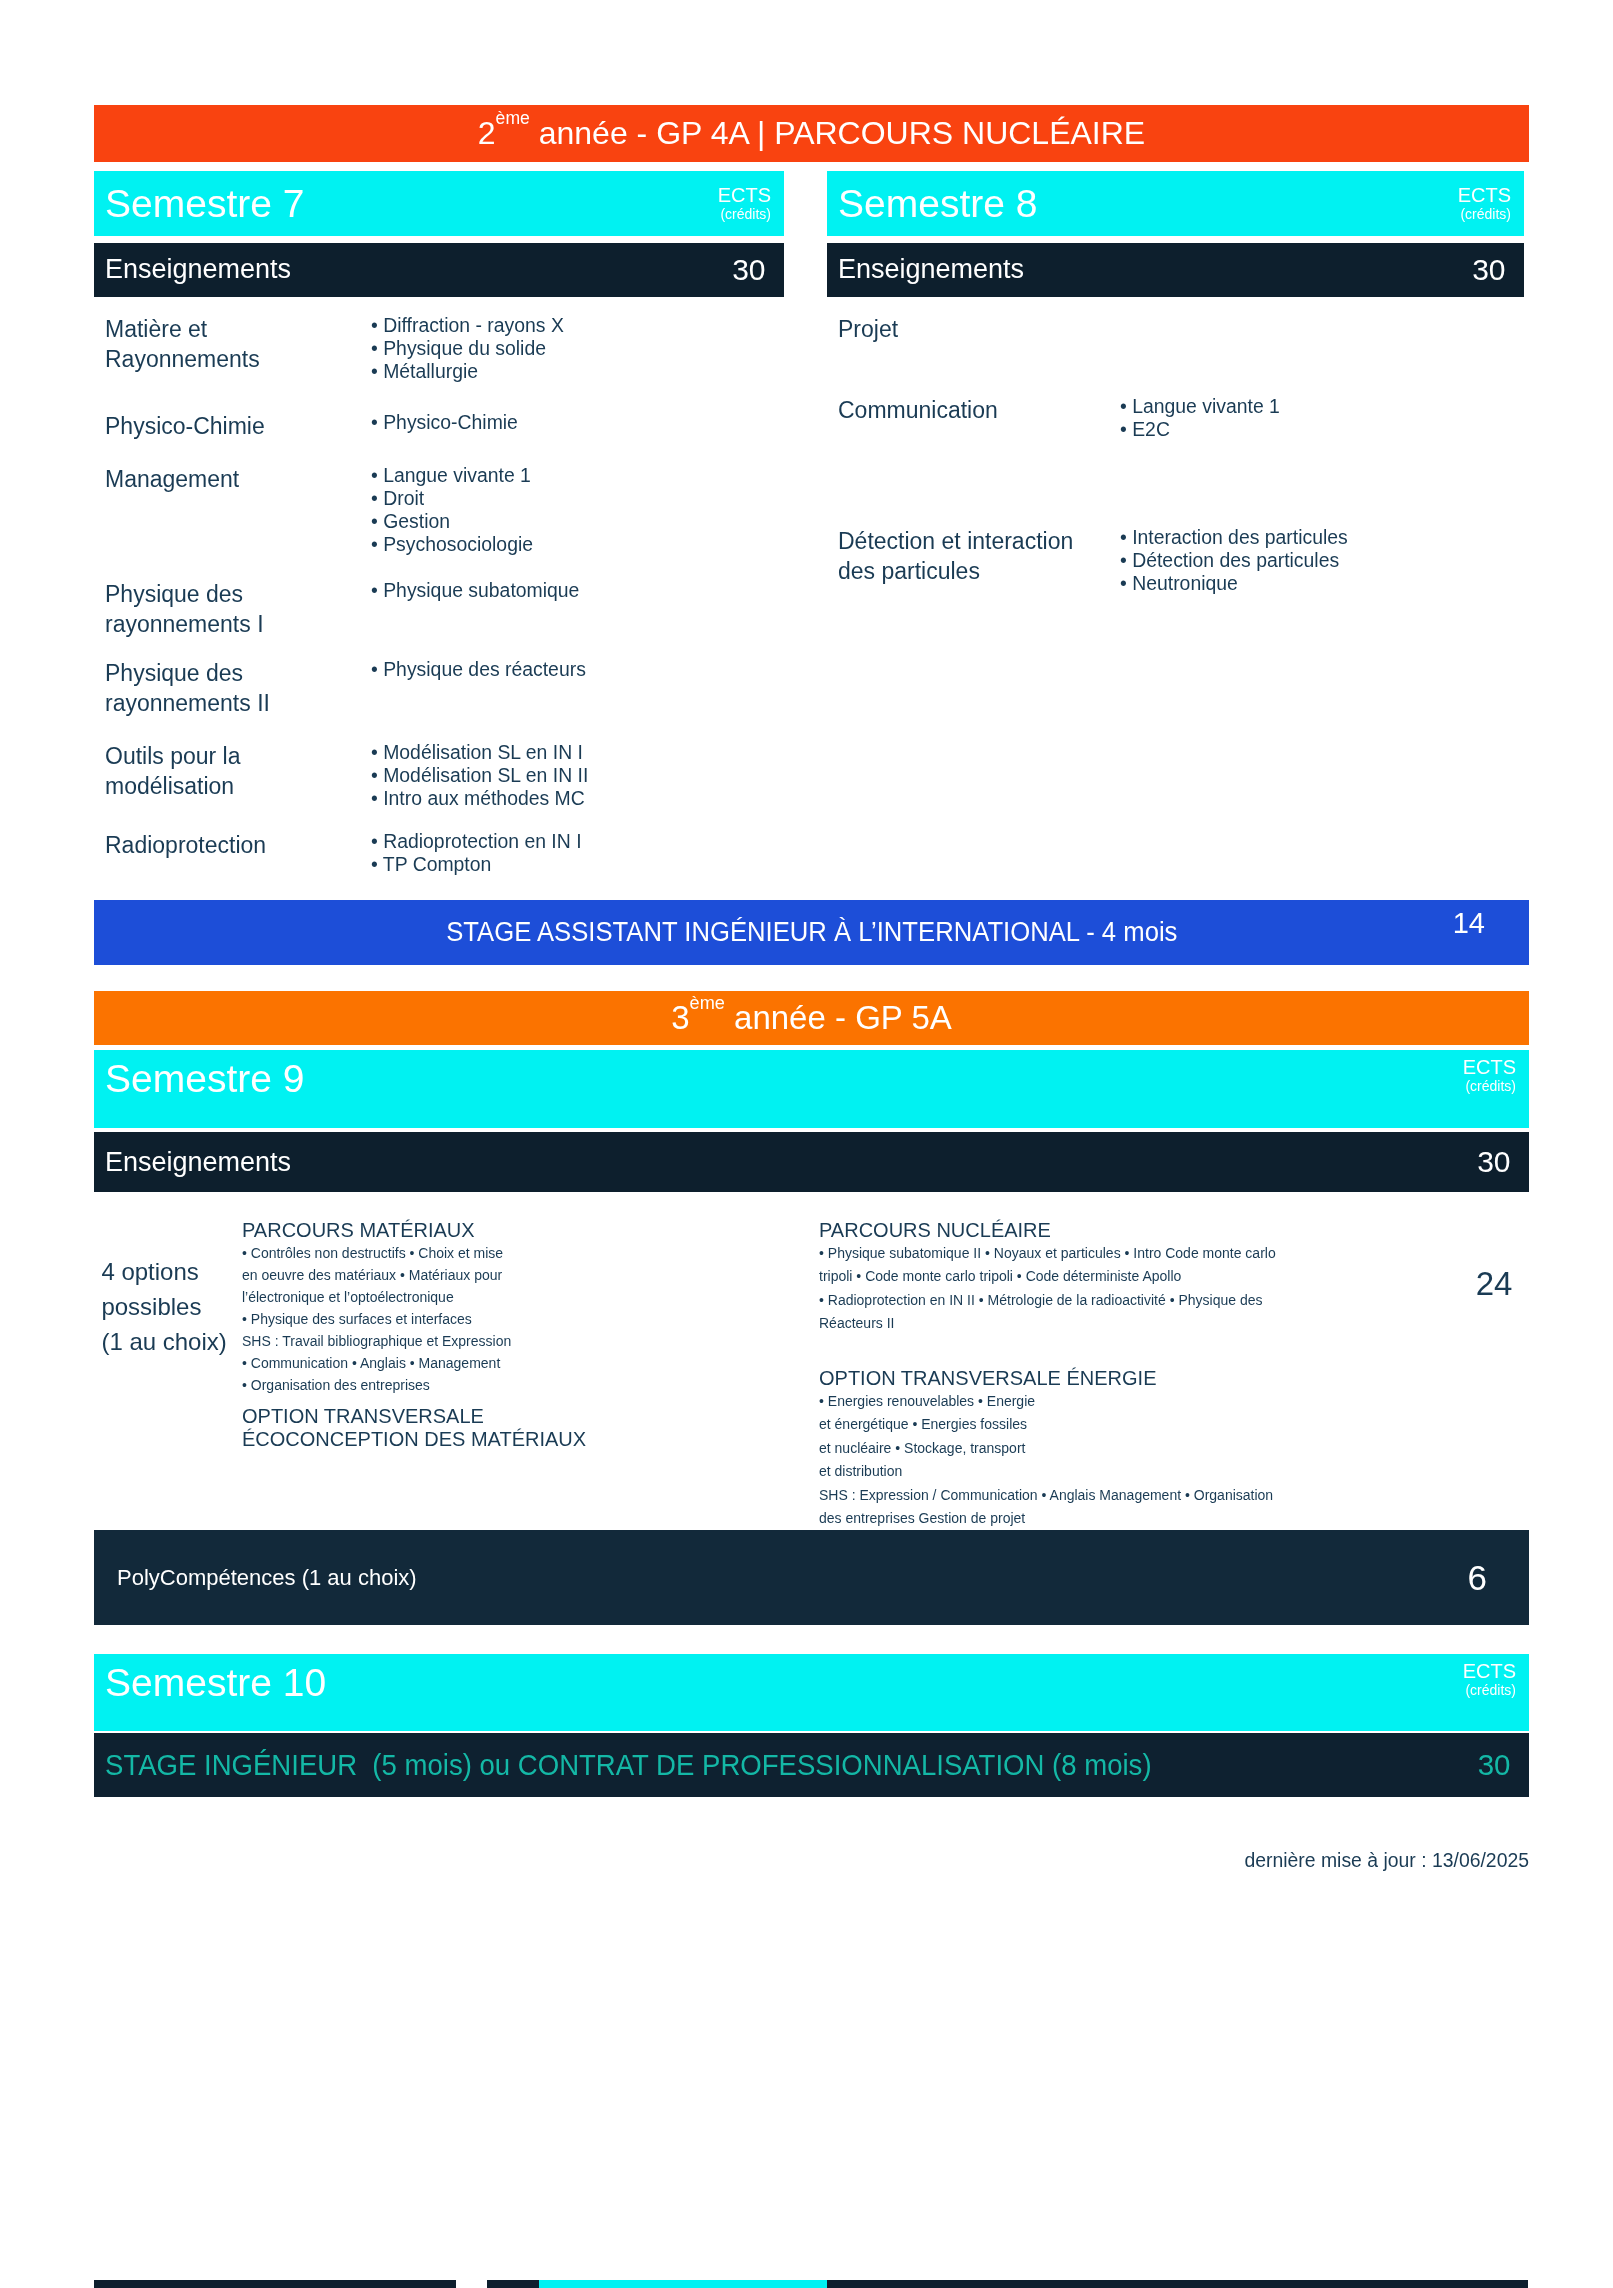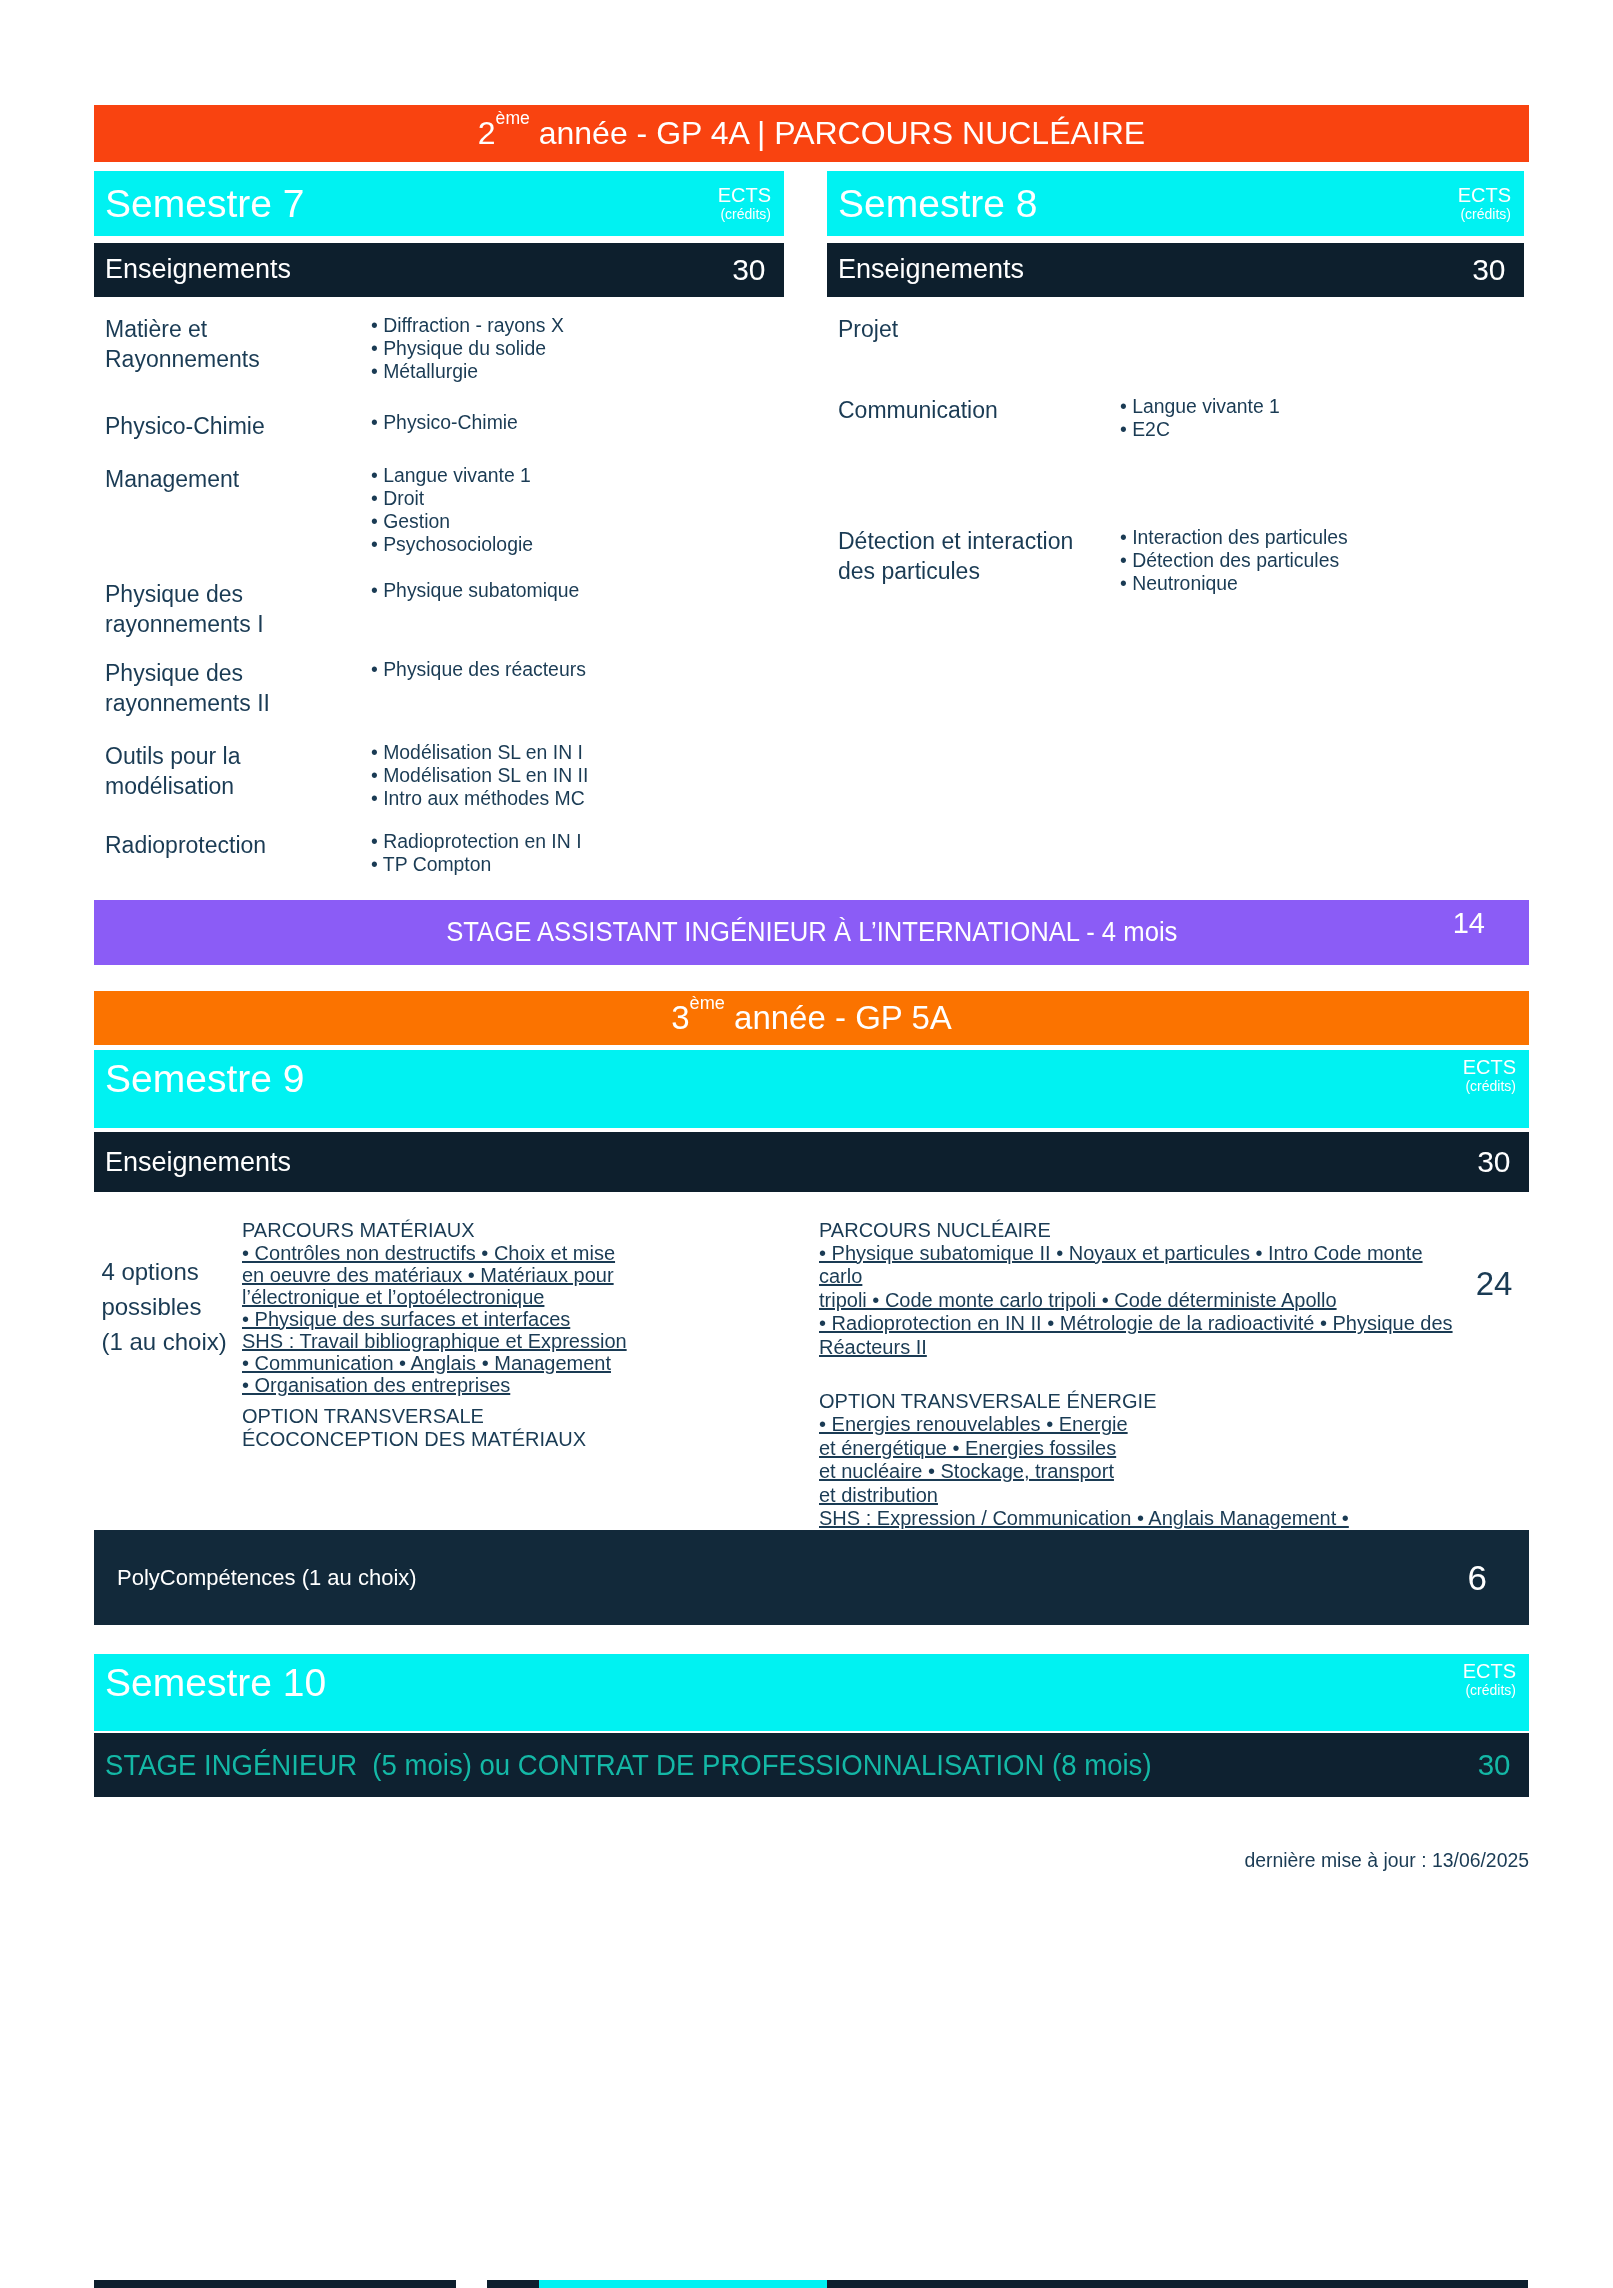--- a/index.html
+++ b/index.html
@@ -31,36 +31,36 @@
 
   .course-list{margin-top:17.5px;padding-left:11px;}
   .crow{display:flex;}
   .clabel{font-size:23px;line-height:30px;white-space:pre-line;flex:none;}
   .col7 .clabel{width:266px;}
   .col8 .clabel{width:282px;}
   .citems{margin:0;padding:0;list-style:none;font-size:19.4px;line-height:23px;}
   .citems li::before{content:"• ";}
 
   
-  .stage1{position:absolute;left:88px;top:900px;width:1435px;height:65px;background:#8b5cf6;color:#ffffff;display:flex;align-items:center;justify-content:center;}
+  .stage1{position:absolute;left:88px;top:900px;width:1435px;height:65px;background:#1d4ed8;color:#ffffff;display:flex;align-items:center;justify-content:center;}
   .stage1 .stage-label{font-size:27px;white-space:pre;transform:scaleX(0.95);}
   .stage1 .stage-credits{position:absolute;top:6.5px;right:44px;font-size:29px;}
 
   
   .sem9-head{position:absolute;left:88px;top:1050px;width:1435px;height:78px;background:#00f2f2;color:#ffffff;display:flex;justify-content:space-between;align-items:flex-start;padding:7.4px 13px 0 11px;box-sizing:border-box;}
   .sem9-dark{position:absolute;left:88px;top:1132px;width:1435px;height:60px;background:#0d1f2d;color:#ffffff;display:flex;justify-content:space-between;align-items:center;padding:0 18.5px 0 11px;box-sizing:border-box;font-size:27px;}
   .sem9-dark .credits{font-size:30px;}
 
   .options{position:absolute;left:88px;top:1217px;width:1435px;height:313px;}
   .opt-label{position:absolute;left:7.4px;top:37px;font-size:24px;line-height:35px;white-space:pre-line;}
   .opt-left{position:absolute;left:148px;top:1.8px;width:570px;}
   .opt-right{position:absolute;left:725px;top:1.8px;width:646px;}
   .opt-credits{position:absolute;right:16.6px;top:48px;font-size:33px;}
   .opt-title{font-size:20px;line-height:23px;white-space:pre-line;}
-  .opt-body{font-size:20px;line-height:22px;white-space:pre-line;text-decoration:underline;}
+  .opt-body{font-size:14px;line-height:22px;white-space:pre-line;}
   .opt-right .opt-body{line-height:23.5px;}
   .opt-block2-left{margin-top:9.2px;}
   .opt-block2-right{margin-top:31px;}
 
   .polyc{position:absolute;left:88px;top:1530px;width:1435px;height:95px;background:#12293a;color:#ffffff;}
   .polyc-label{position:absolute;left:23px;top:50%;transform:translateY(-50%);font-size:22px;}
   .polyc-body{position:absolute;left:434px;top:50%;transform:translateY(-50%);font-size:21px;line-height:30px;white-space:pre-line;}
   .polyc-credits{position:absolute;right:42px;top:50%;transform:translateY(-50%);font-size:35px;}
 
   

